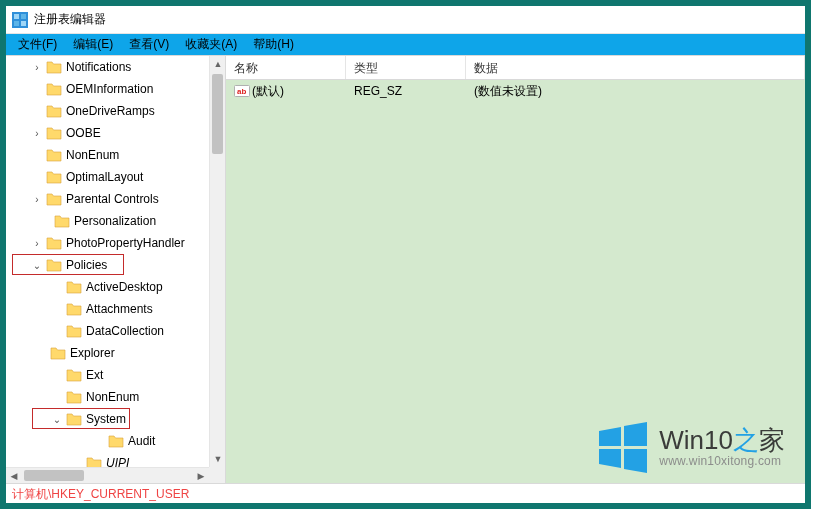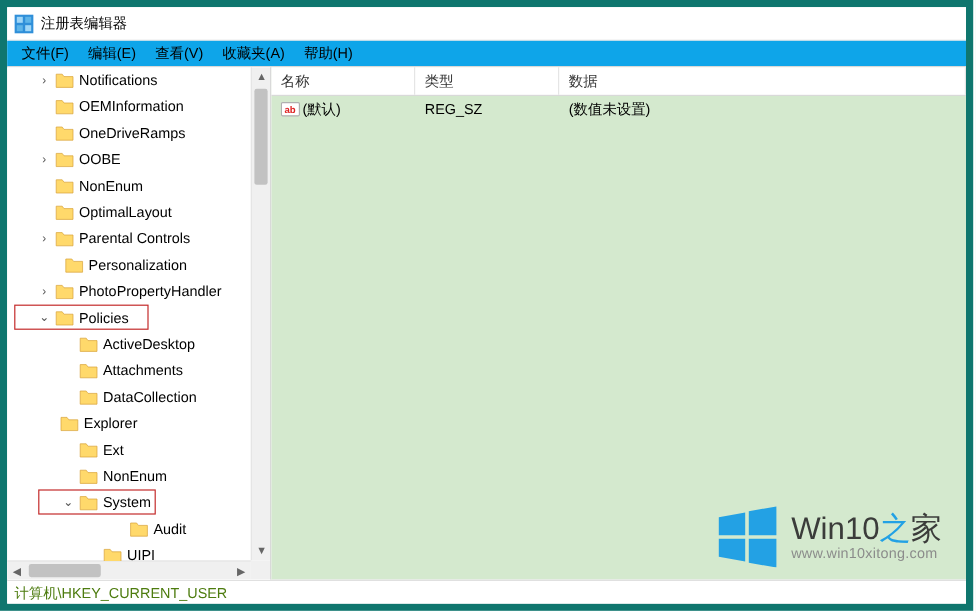--- a/index.html
+++ b/index.html
@@ -140,21 +140,21 @@
   .list-row .cell { padding: 0 8px; }
   .val-icon {
     width: 16px; height: 16px; margin-right: 2px; display:inline-block; vertical-align:middle;
   }
   .statusbar {
     height: 20px;
     border-top: 1px solid #d9d9d9;
     padding: 2px 6px;
     font-size: 12px;
     background: #fff;
-    color: #4d7c0f;
+    color: #ef4444;
     text-align: left;
   }
   .watermark {
     position: absolute;
     right: 20px; bottom: 30px;
     display: flex; align-items: center;
     gap: 10px;
     opacity: 0.95;
     pointer-events: none;
   }
@@ -314,21 +314,21 @@
               <span class="node-label">System</span>
               <div class="highlight-box" style="left: 26px; top: 0px; height: 21px; width: 98px;"></div>
             </div>
             <div class="node" style="padding-left: 86px;">
               <span class="toggle blank">›</span>
               <svg class="folder-icon" viewBox="0 0 16 14">
                 <path d="M1 2h5l1.5 2H15v9H1z" fill="#ffd96b" stroke="#d8a33b" stroke-width="0.6"></path>
               </svg>
               <span class="node-label">Audit</span>
             </div>
-            <div class="node" style="padding-left: 64px;">
+            <div class="node" style="padding-left: 64px; font-style: italic;">
               <span class="toggle blank">›</span>
               <svg class="folder-icon" viewBox="0 0 16 14">
                 <path d="M1 2h5l1.5 2H15v9H1z" fill="#ffd96b" stroke="#d8a33b" stroke-width="0.6"></path>
               </svg>
               <span class="node-label">UIPI</span>
             </div>
           </div>
       </div>
       <div class="scrollbar-v">
         <div class="arrow-up">▲</div>

